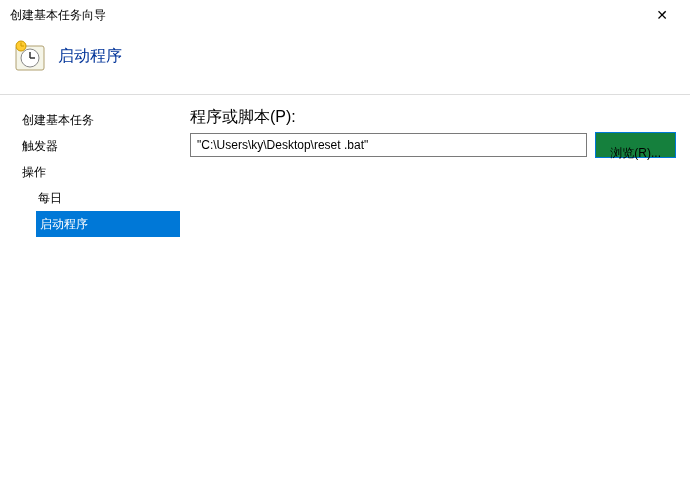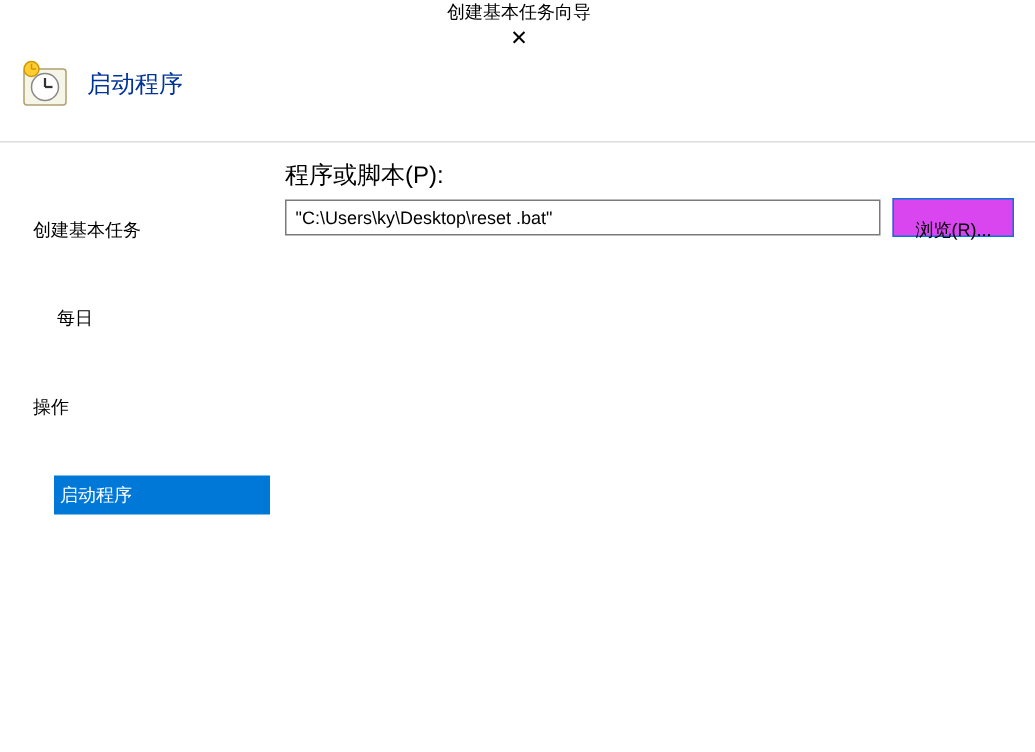--- a/index.html
+++ b/index.html
@@ -11,21 +11,20 @@
       width: 690px;
       height: 501px;
       overflow: hidden;
     }
     .titlebar {
       display: flex;
       align-items: center;
       justify-content: space-between;
       height: 30px;
       padding: 0 8px 0 10px;
-      flex-direction: column;
     }
     .titlebar-title { font-size: 12px; }
     .close-btn {
       width: 40px;
       height: 28px;
       display: flex;
       align-items: center;
       justify-content: center;
       font-size: 14px;
       cursor: pointer;
@@ -52,21 +51,20 @@
       padding-top: 12px;
     }
     .sidebar {
       width: 190px;
       padding-left: 20px;
     }
     .sidebar-item {
       padding: 4px 0 4px 2px;
       font-size: 12px;
       line-height: 18px;
-      margin-top: 33px;
     }
     .sidebar-sub {
       padding-left: 18px;
     }
     .sidebar-item.selected {
       background: #0078d7;
       color: #fff;
       margin-left: 16px;
       margin-right: 10px;
       padding-left: 4px;
@@ -90,21 +88,21 @@
       font-family: inherit;
     }
     .text-input.small {
       width: 124px;
       flex: none;
     }
     .browse-btn {
       height: 24px;
       padding: 12px 14px;
       border: 1px solid #0078d7;
-      background: #d946ef;
+      background: #15803d;
       font-size: 12px;
       font-family: inherit;
       cursor: pointer;
       color: #000;
     }
     .opt-row {
       display: flex;
       align-items: center;
       justify-content: space-between;
       margin-bottom: 10px;
@@ -133,22 +131,23 @@
     </svg>
   </div>
   <div class="page-title">启动程序</div>
 </div>
 
 <hr class="divider">
 
 <div class="body-area">
   <div class="sidebar">
     <div class="sidebar-item">创建基本任务</div>
+    <div class="sidebar-item">触发器</div>
+    <div class="sidebar-item">操作</div>
     <div class="sidebar-item sidebar-sub">每日</div>
-    <div class="sidebar-item">操作</div>
     <div class="sidebar-item selected">启动程序</div>
   </div>
 
   <div class="form-area">
     <div class="form-label short">程序或脚本(P):</div>
     <div class="full-row">
       <input type="text" class="text-input" value="&quot;C:\Users\ky\Desktop\reset .bat&quot;" style="">
       <button class="browse-btn">浏览(R)...</button>
     </div>
 

